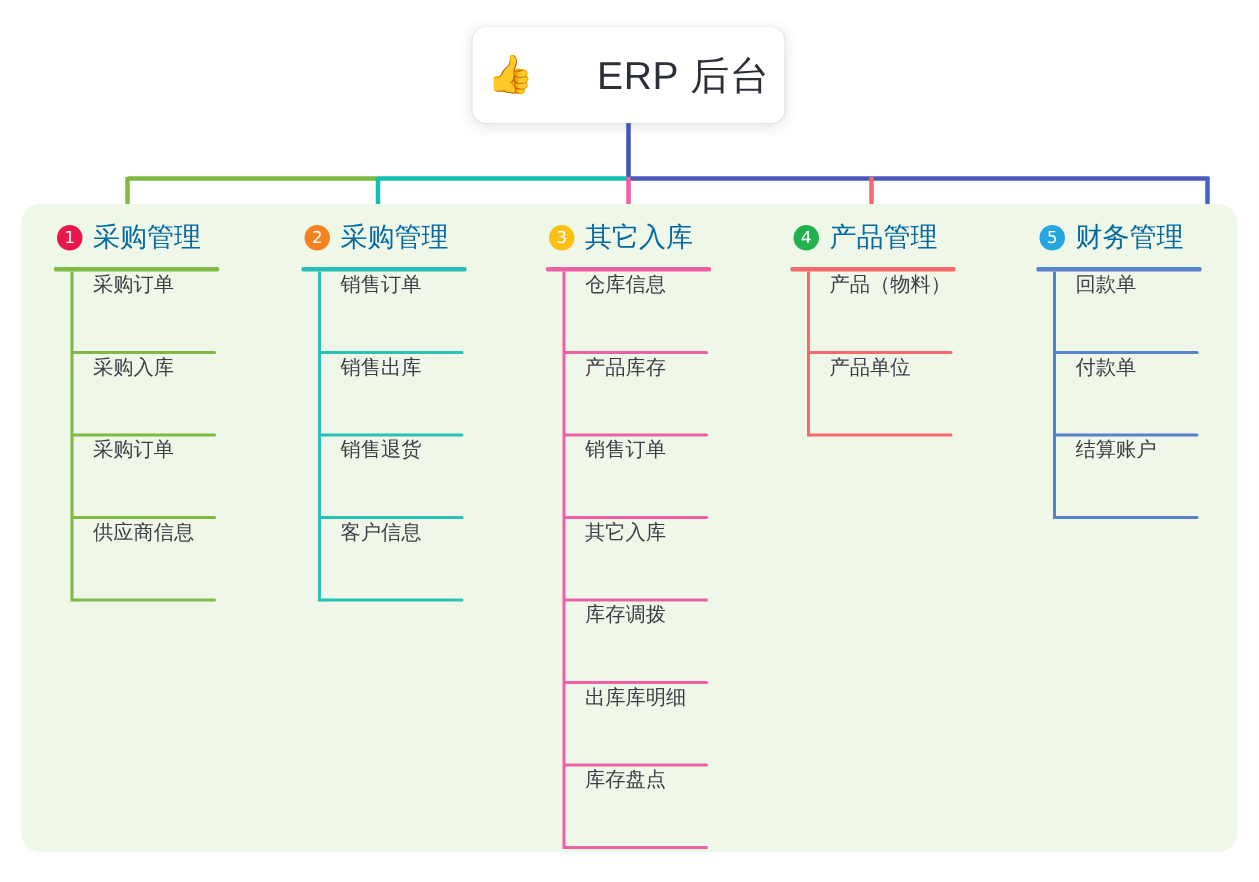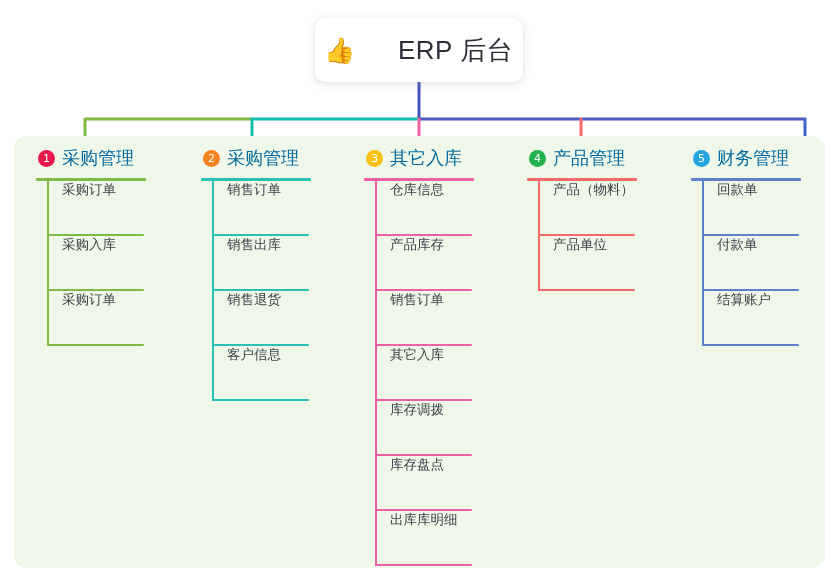--- a/index.html
+++ b/index.html
@@ -200,20 +200,24 @@
           <span class="item-rule" style="background: rgb(127, 186, 68);"></span>
         </div>
         <div class="item">
           <span class="item-label">采购入库</span>
           <span class="item-rule" style="background: rgb(127, 186, 68);"></span>
         </div>
         <div class="item">
           <span class="item-label">采购订单</span>
           <span class="item-rule" style="background: rgb(127, 186, 68);"></span>
         </div>
+        <div class="item">
+          <span class="item-label">供应商信息</span>
+          <span class="item-rule" style="background: rgb(127, 186, 68);"></span>
+        </div>
       </div>
     </div>
 
     <div class="column col-1">
       <div class="col-head">
         <span class="badge" style="background: rgb(245, 130, 32);">2</span>
         <span class="col-title">采购管理</span>
       </div>
       <div class="head-rule" style="background: rgb(41, 193, 182);"></div>
       <div class="col-body">
@@ -259,25 +263,25 @@
         </div>
         <div class="item">
           <span class="item-label">其它入库</span>
           <span class="item-rule" style="background: rgb(239, 95, 167);"></span>
         </div>
         <div class="item">
           <span class="item-label">库存调拨</span>
           <span class="item-rule" style="background: rgb(239, 95, 167);"></span>
         </div>
         <div class="item">
+          <span class="item-label">出库库明细</span>
+          <span class="item-rule" style="background: rgb(239, 95, 167);"></span>
+        </div>
+        <div class="item">
           <span class="item-label">库存盘点</span>
-          <span class="item-rule" style="background: rgb(239, 95, 167);"></span>
-        </div>
-        <div class="item">
-          <span class="item-label">出库库明细</span>
           <span class="item-rule" style="background: rgb(239, 95, 167);"></span>
         </div>
       </div>
     </div>
 
     <div class="column col-3">
       <div class="col-head">
         <span class="badge" style="background: rgb(34, 177, 76);">4</span>
         <span class="col-title">产品管理</span>
       </div>

